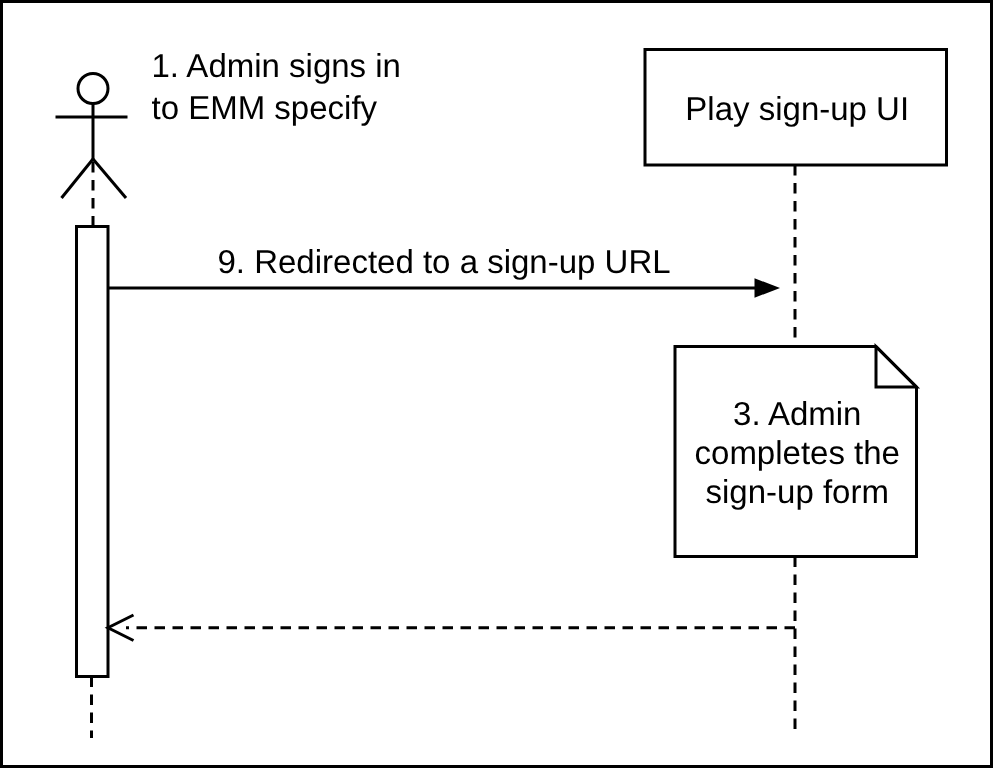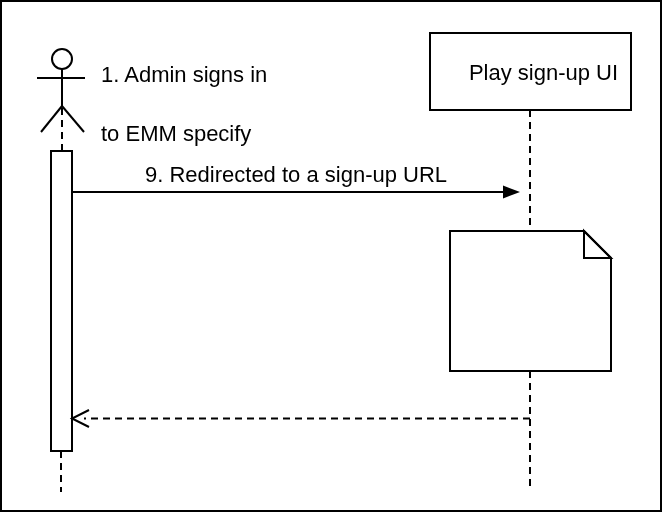--- a/index.html
+++ b/index.html
@@ -43,21 +43,20 @@
   
   .lbl {
     position: absolute;
     color: #000000;
     font-size: 22px;
     line-height: 27px;
     white-space: nowrap;
   }
   .lbl-multiline div {
     line-height: 28px;
-    margin-top: 31px;
   }
   #note-label {
     left: 449px;
     top: 230px;
     width: 161px;
     height: 140px;
     display: flex;
     align-items: center;
     justify-content: center;
     text-align: center;
@@ -68,21 +67,20 @@
   }
   #play-box-label {
     left: 429px;
     top: 32px;
     width: 201px;
     height: 77px;
     display: flex;
     align-items: center;
     justify-content: center;
     text-align: center;
-    margin-left: 12px;
   }
   #step1-label { left: 99px;  top: 28px;  }
   #step2-label { left: 143px; top: 159px; }
   #step4-label { left: 98px;  top: 384px; }
 </style>
 </head>
 <body>
 
 <div id="canvas">
 
@@ -123,15 +121,22 @@
 
   <div id="step1-label" class="lbl lbl-multiline">
     <div>1. Admin signs in</div>
     <div>to EMM specify</div>
   </div>
 
   <div id="play-box-label" class="lbl">Play sign-up UI</div>
 
   <div id="step2-label" class="lbl">9. Redirected to a sign-up URL</div>
 
+  <div id="note-label" class="lbl">
+    <div>
+      <div>3. Admin</div>
+      <div>completes the</div>
+      <div>sign-up form</div>
+    </div>
+  </div>
 
 
 </div>
 
 </body></html>

